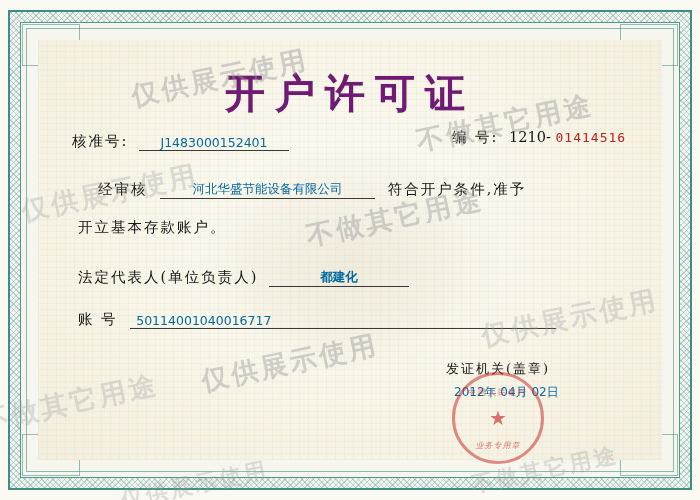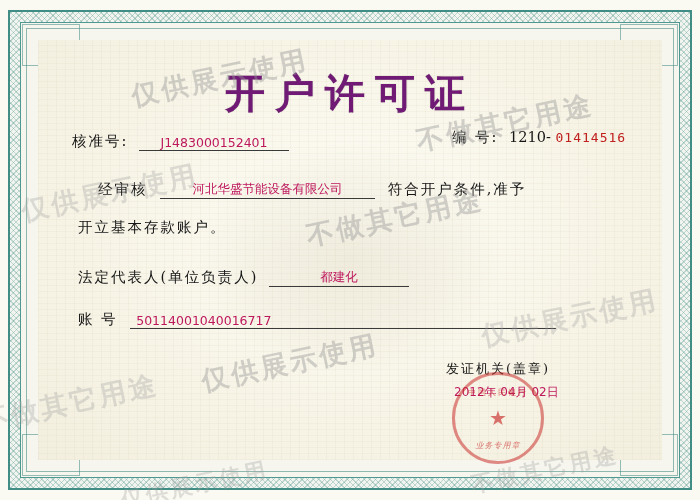--- a/index.html
+++ b/index.html
@@ -89,21 +89,21 @@
     position: absolute;
     font-family: "DejaVu Serif", serif;
     color: #161616;
     font-size: 14.5px;
     white-space: nowrap;
   }
   .lbl { letter-spacing: 2px; }
   .val-hand {
     font-family: "DejaVu Sans", sans-serif;
     font-size: 12.5px;
-    color: #be185d;
+    color: #0369a1;
   }
   .val-red {
     color: #c0201e;
     font-family: "DejaVu Sans Mono", monospace;
     font-size: 13px;
     letter-spacing: 1px;
   }
   .underline {
     display: inline-block;
     border-bottom: 1px solid #3a3a3a;
@@ -228,21 +228,21 @@
   <div class="row r-body2 lbl">开立基本存款账户。</div>
 
   <div class="row r-body1">
     <span class="lbl">经审核</span>
     <span class="underline val-hand" style="width:215px;margin:0 8px;">河北华盛节能设备有限公司</span>
     <span class="lbl">符合开户条件,准予</span>
   </div>
 
   <div class="row r-legal">
     <span class="lbl">法定代表人(单位负责人)</span>
-    <span class="underline val-hand" style="width:140px;margin-left:6px;">都建化</span>
+    <span class="underline val-hand" style="width:140px;margin-left:6px;font-weight:bold;">都建化</span>
   </div>
 
 
   <div class="row r-account">
     <span class="lbl">账 号</span>
     <span class="underline val-hand" style="width:420px;margin-left:8px;text-align:left;padding-left:6px;">50114001040016717</span>
   </div>
 
   <div class="row r-issuer lbl" style="font-size:13px;">发证机关(盖章)</div>
   <div class="row r-date val-hand" style="font-size:12px;">2012年 04月 02日</div>

